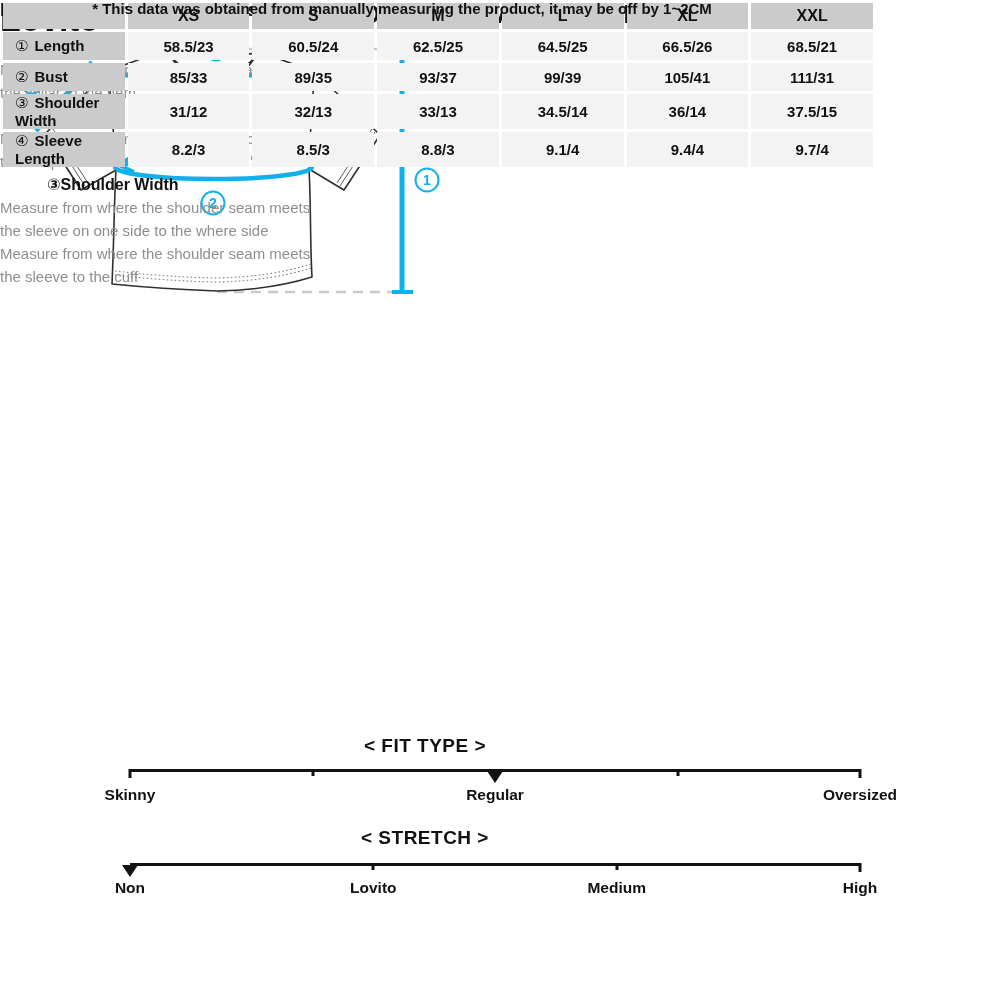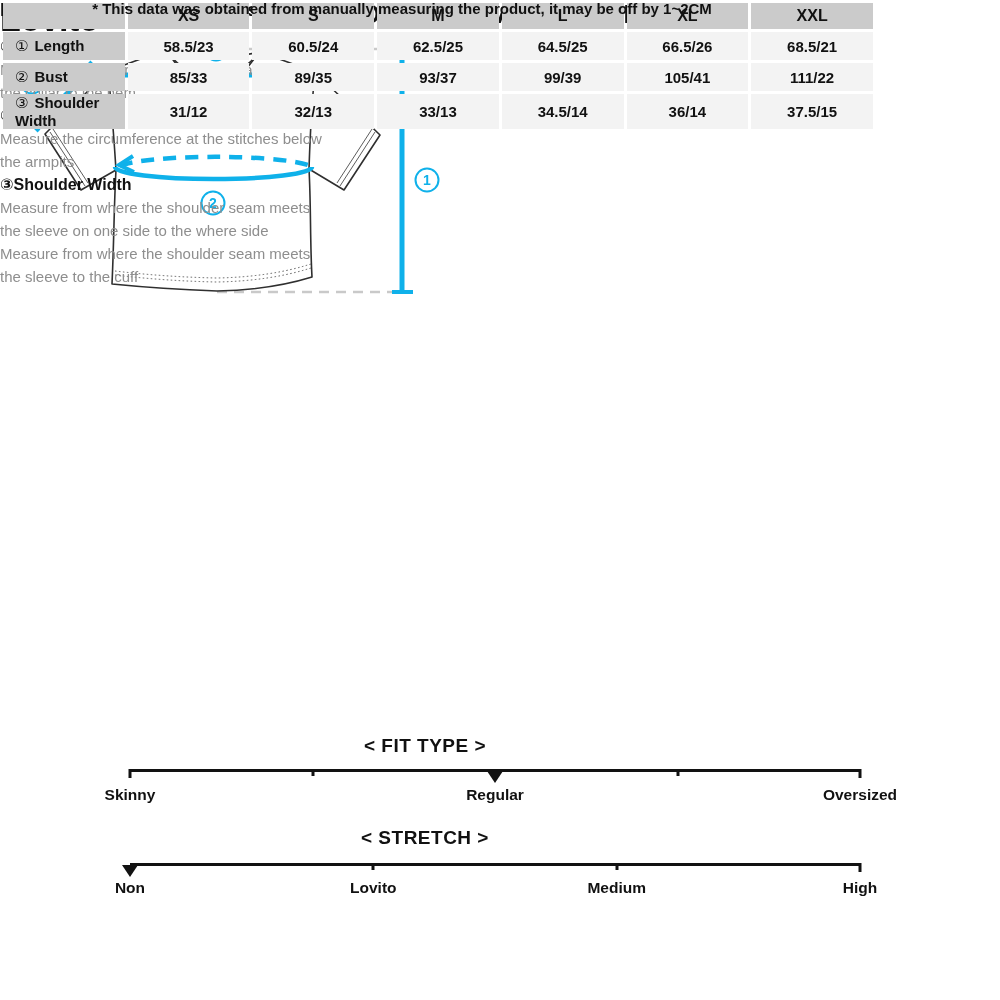--- a/index.html
+++ b/index.html
@@ -11,21 +11,21 @@
   .page-title { left:0; top:57; width:1000px; text-align:center;
     font-size:25px; font-weight:800; letter-spacing:.3px; }
   .brand { left:806; top:44; font-size:34px; font-weight:800; letter-spacing:-.5px; }
 
   
   .diagram { left:60; top:140; width:460px; height:320px; }
 
   
   .howto { left:530; top:123; width:430px; }
   .howto h2 { font-size:18px; font-weight:800; margin-bottom:14px; white-space:nowrap; }
-  .howto .item-name { font-size:16px; font-weight:700; line-height:23px; }
+  .howto .item-name { font-size:16px; font-weight:700; line-height:23px;padding-left:47px; }
   .howto .desc { font-size:15px; color:#8e8e8e; line-height:23px; }
 
   
   .unit { left:65; top:464; width:870px; text-align:right; font-size:15px; font-weight:800; }
   table.size { left:62; top:487; width:876px; border-collapse:separate; border-spacing:3px; table-layout:fixed; }
   table.size td { height:28px; font-weight:700; font-size:15px; vertical-align:middle; }
   table.size td.head { background:#cbcbcb; text-align:center; font-size:16px; height:26px; }
   table.size td.lbl  { background:#cbcbcb; text-align:left; padding-left:12px; width:173px; }
   table.size td.val  { background:#f3f3f3; text-align:center; }
   td.lbl .cnum { font-weight:400; margin-right:6px; }
@@ -142,31 +142,40 @@
     <td class="val">66.5/26</td>
     <td class="val">68.5/21</td>
   </tr>
   <tr>
     <td class="lbl"><span class="cnum">②</span><span>Bust</span></td>
     <td class="val">85/33</td>
     <td class="val">89/35</td>
     <td class="val">93/37</td>
     <td class="val">99/39</td>
     <td class="val">105/41</td>
-    <td class="val">111/22</td>
+    <td class="val">111/31</td>
   </tr>
   <tr>
     <td class="lbl"><span class="cnum">③</span><span>Shoulder Width</span></td>
     <td class="val">31/12</td>
     <td class="val">32/13</td>
     <td class="val">33/13</td>
     <td class="val">34.5/14</td>
     <td class="val">36/14</td>
     <td class="val">37.5/15</td>
   </tr>
+  <tr>
+    <td class="lbl"><span class="cnum">④</span><span>Sleeve Length</span></td>
+    <td class="val">8.2/3</td>
+    <td class="val">8.5/3</td>
+    <td class="val">8.8/3</td>
+    <td class="val">9.1/4</td>
+    <td class="val">9.4/4</td>
+    <td class="val">9.7/4</td>
+  </tr>
 </tbody>
   </table>
 
 <div class="abs disclaimer">* This data was obtained from manually measuring the product, it may be off by 1~2CM</div>
 
 <div class="abs slider-title" style="top:735px">&lt; FIT TYPE &gt;</div>
 <div class="abs track" style="top:769px">
   <div class="tick" style="left:0%"></div>
   <div class="tick mid" style="left:25%"></div>
   <div class="tick mid" style="left:75%"></div>

